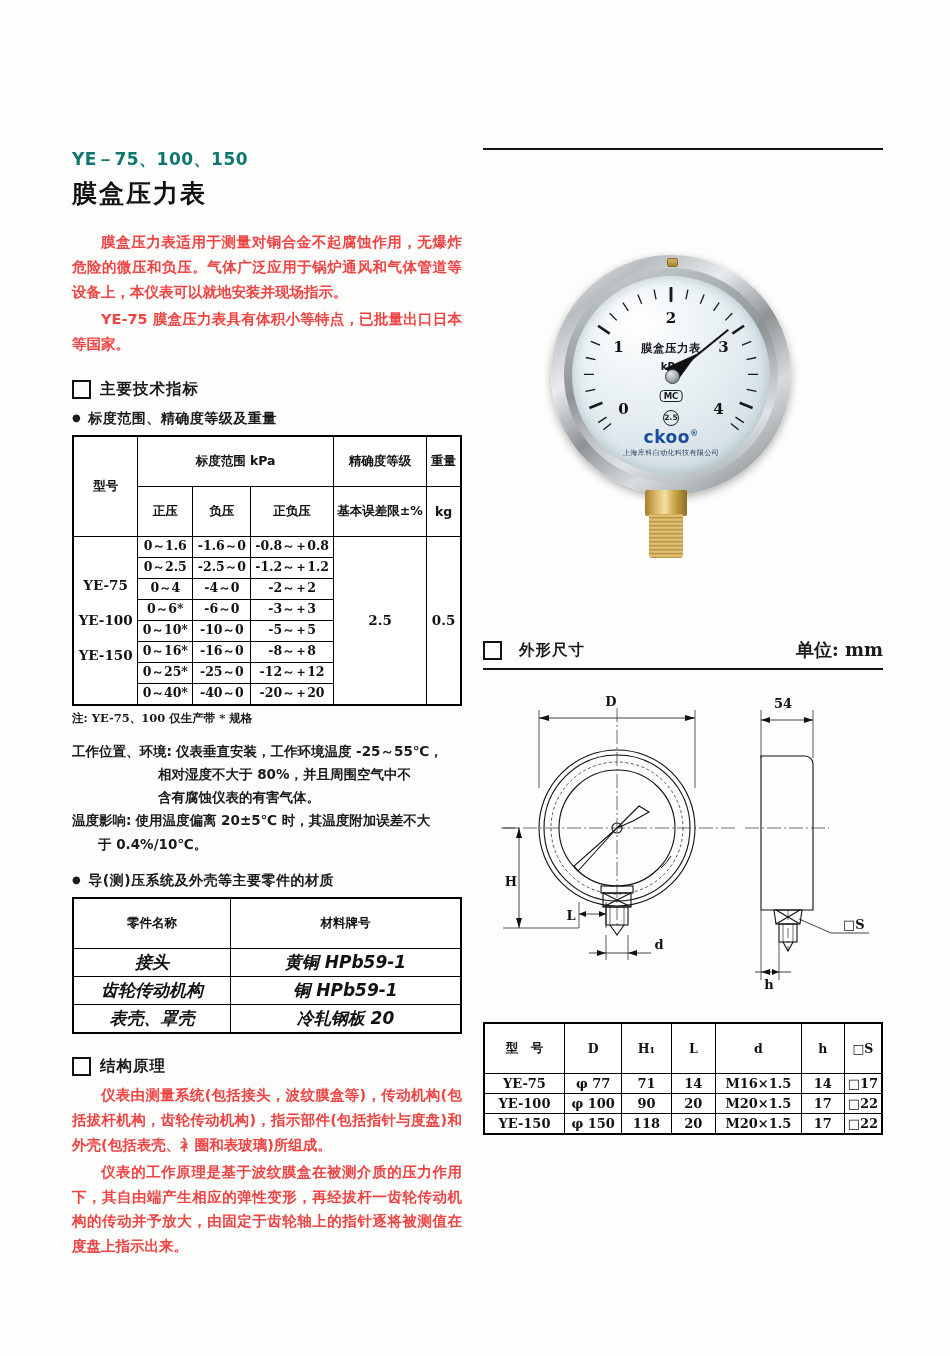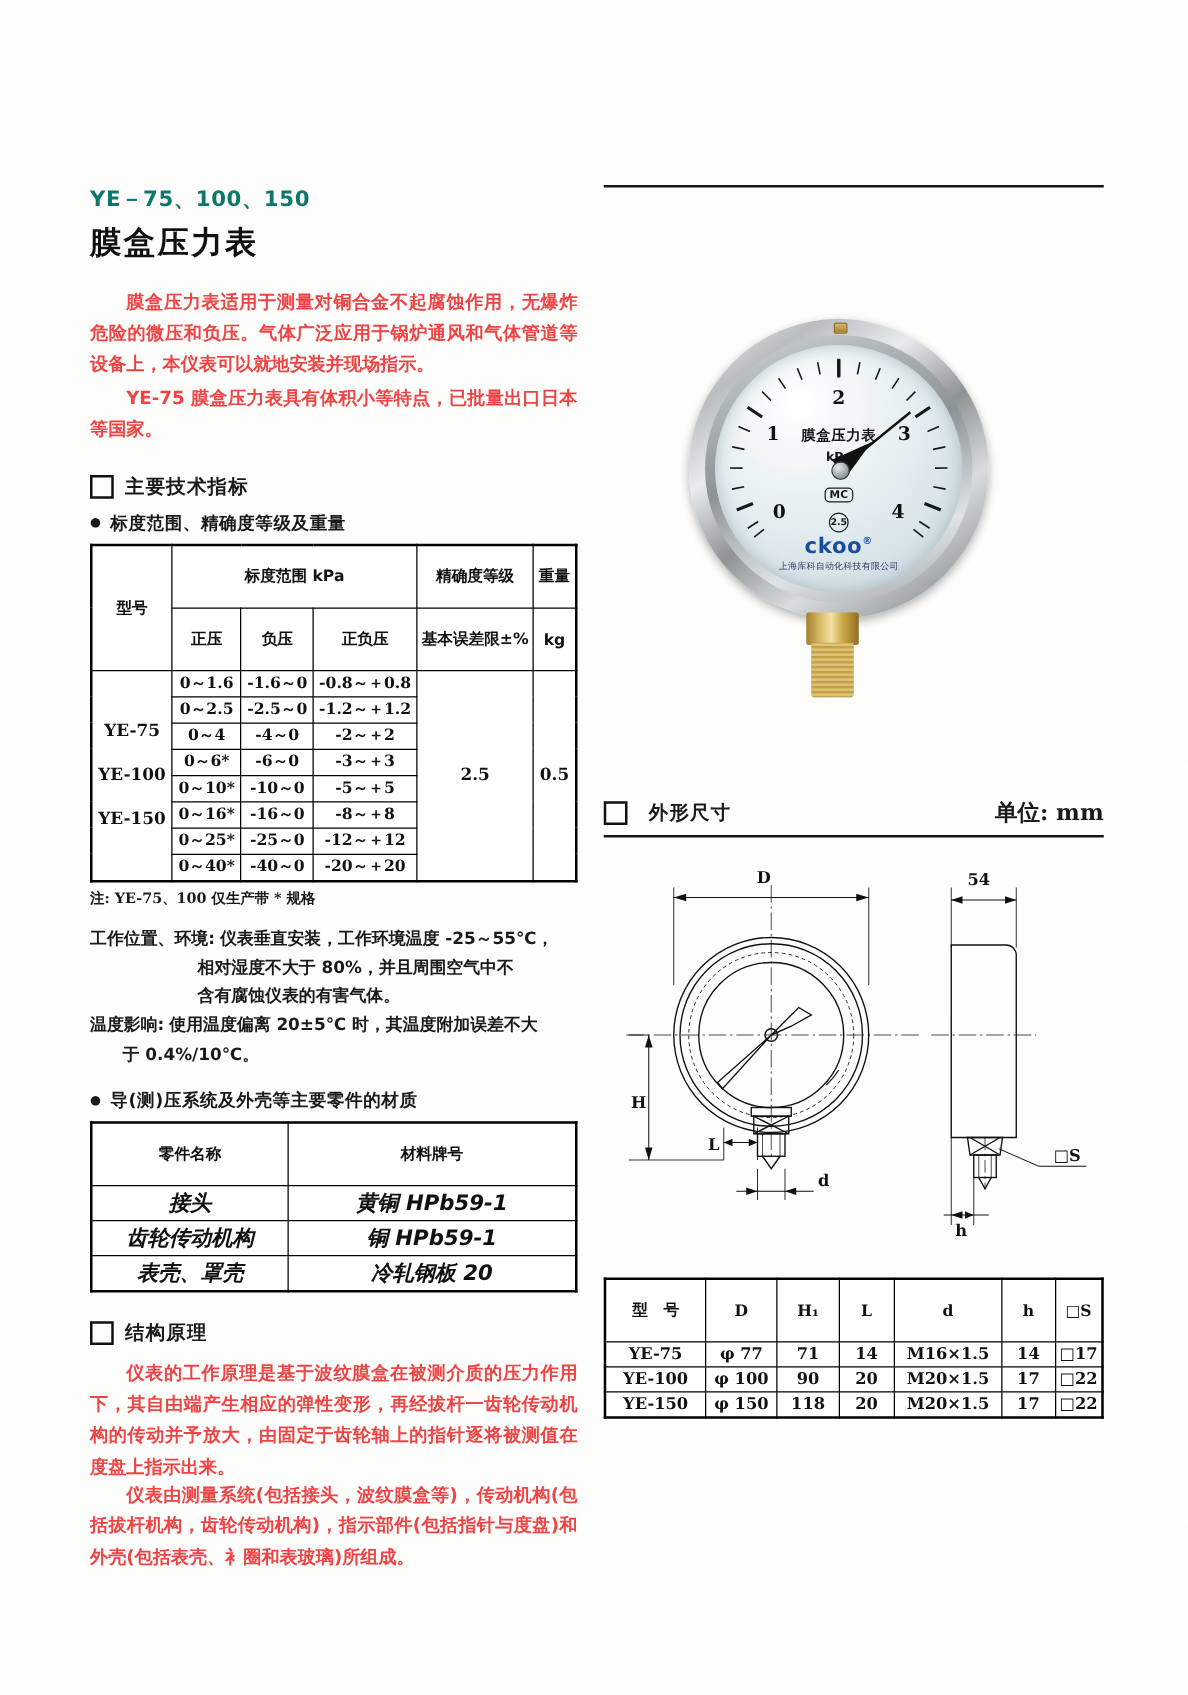--- a/index.html
+++ b/index.html
@@ -527,22 +527,22 @@
           <td>表壳、罩壳</td>
           <td>冷轧钢板 20</td>
         </tr>
       </tbody>
     </table>
 
     <div class="sec-head">
       <span class="sec-box"></span>
       <span class="sec-head-text">结构原理</span>
     </div>
+    <p class="para" style="margin-top:-4px">仪表由测量系统(包括接头，波纹膜盒等)，传动机构(包括拔杆机构，齿轮传动机构)，指示部件(包括指针与度盘)和外壳(包括表壳、衤圈和表玻璃)所组成。</p>
     <p class="para">仪表的工作原理是基于波纹膜盒在被测介质的压力作用下，其自由端产生相应的弹性变形，再经拔杆一齿轮传动机构的传动并予放大，由固定于齿轮轴上的指针逐将被测值在度盘上指示出来。</p>
-    <p class="para" style="margin-top:-4px">仪表由测量系统(包括接头，波纹膜盒等)，传动机构(包括拔杆机构，齿轮传动机构)，指示部件(包括指针与度盘)和外壳(包括表壳、衤圈和表玻璃)所组成。</p>
   </div>
 
   <div class="right-col">
 
     <div class="top-rule"></div>
 
     <div class="gauge-wrap">
       <div class="gauge">
         <div class="bezel"></div>
         <div class="bezel-inner"></div>

